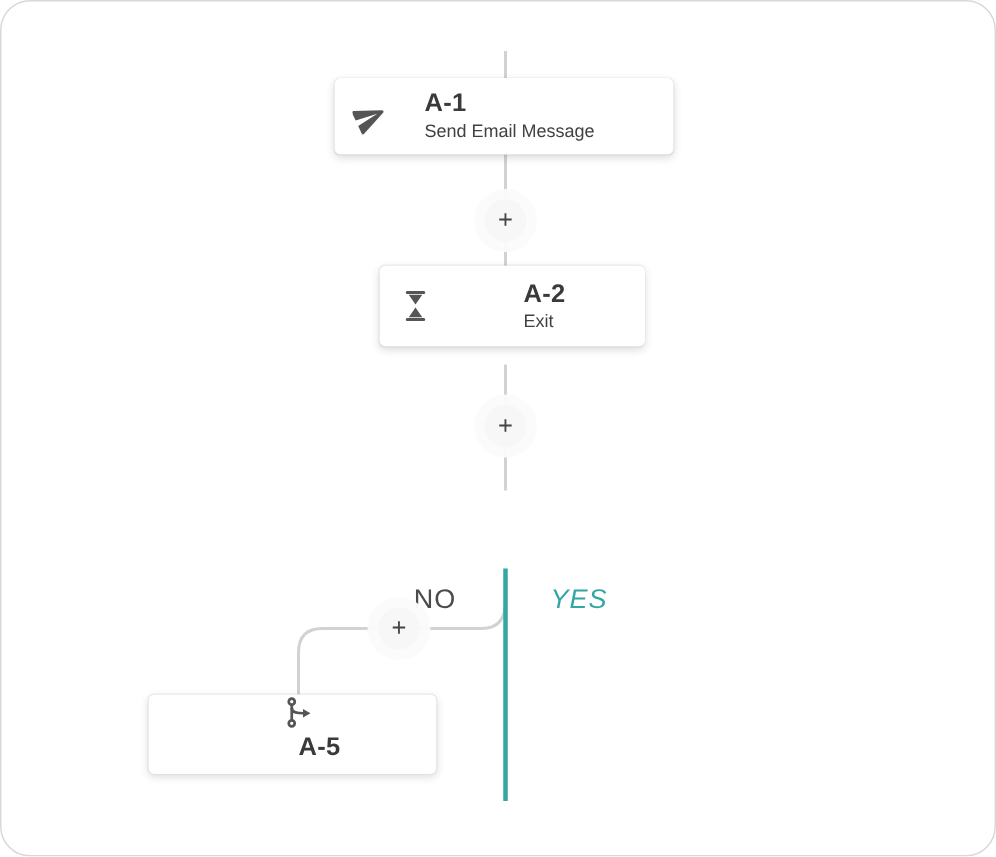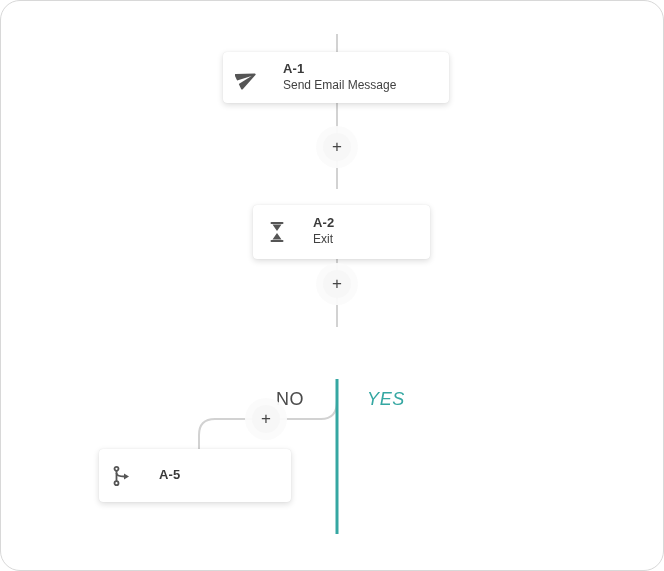--- a/index.html
+++ b/index.html
@@ -24,27 +24,27 @@
     border-radius:4px;
     box-shadow:0 0 1px rgba(0,0,0,0.12), 0 2px 6px rgba(0,0,0,0.14);
     display:flex;align-items:center;
     padding-left:12px;
     box-sizing:border-box;
     cursor:pointer;
   }
   .node-icon{width:24px;height:24px;flex:0 0 24px;color:var(--icon,#555555);}
   .node-icon svg{width:24px;height:24px;display:block;}
   .node-text{margin-left:24px;display:flex;flex-direction:column;justify-content:center;}
-  .node-id{font-size:13px;font-weight:bold;color:#3a3a3a;letter-spacing:.2px;line-height:1.25;}
+  .node-id{font-size:17px;font-weight:bold;color:#3a3a3a;letter-spacing:.2px;line-height:1.25;}
   .node-label{font-size:12px;color:#414141;line-height:1.45;white-space:nowrap;}
 
   .card-a1{left:222px;top:51px;width:226px;height:51px;}
-  .card-a2{left:252px;top:204px;width:177px;height:54px;}
+  .card-a2{left:252px;top:176px;width:177px;height:54px;gap:36px;}
   .card-a3{left:210px;top:326px;width:250px;height:52px;}
-  .card-a5{left:98px; top:448px;width:192px;height:53px;}
+  .card-a5{left:98px; top:462px;width:192px;height:53px;flex-direction:column;}
 
   .add-button{
     position:absolute;
     width:28px;height:28px;border-radius:50%;
     background:#f7f7f7;
     box-shadow:0 0 0 7px rgba(251,251,251,0.95), 0 1px 3px rgba(0,0,0,0.10);
     display:flex;align-items:center;justify-content:center;
     font-size:17px;color:#454545;
     cursor:pointer;user-select:none;
   }

